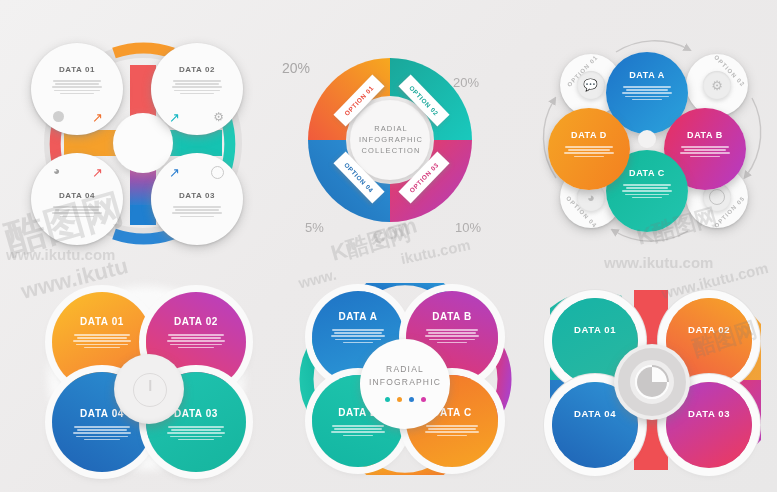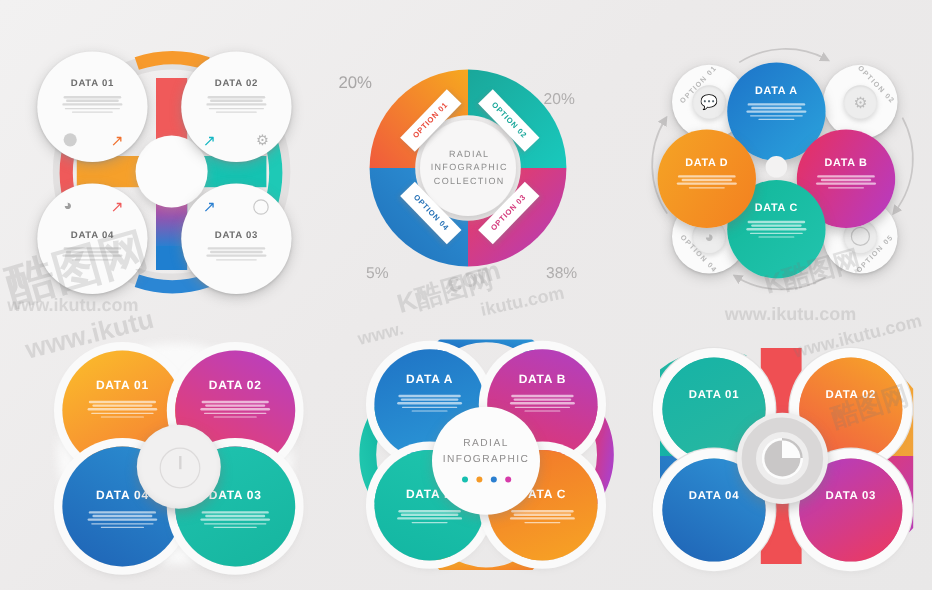--- a/index.html
+++ b/index.html
@@ -174,21 +174,21 @@
   </div>
   <div style="position:absolute;left:113px;top:129px;width:56px;height:17px;background:#fff;box-shadow:0 2px 4px rgba(130,130,130,.4);transform:rotate(-46deg);display:flex;align-items:center;justify-content:center;">
     <span style="font-size:6.4px;font-weight:bold;color:#d43a7c;letter-spacing:.6px;">OPTION 03</span>
   </div>
   <div style="position:absolute;left:48px;top:129px;width:56px;height:17px;background:#fff;box-shadow:0 2px 4px rgba(130,130,130,.4);transform:rotate(46deg);display:flex;align-items:center;justify-content:center;">
     <span style="font-size:6.4px;font-weight:bold;color:#2470b6;letter-spacing:.6px;">OPTION 04</span>
   </div>
 
   <div style="position:absolute;left:-1px;top:20px;font-size:14px;color:#a9a7a7;">20%</div>
   <div style="position:absolute;left:170px;top:35px;font-size:13px;color:#b0aeae;">20%</div>
-  <div style="position:absolute;left:172px;top:180px;font-size:13px;color:#b0aeae;">38%</div>
+  <div style="position:absolute;left:172px;top:180px;font-size:13px;color:#b0aeae;">10%</div>
   <div style="position:absolute;left:22px;top:180px;font-size:13px;color:#b0aeae;">5%</div>
 </div>
 
 <div class="panel" style="left:538px;top:28px;width:235px;height:225px;">
   <svg width="235" height="225" viewBox="0 0 235 225" style="position:absolute;left:0;top:0;">
     <defs>
       <marker id="ah" markerWidth="6" markerHeight="6" refX="3" refY="3" orient="auto">
         <path d="M0,0 L6,3 L0,6 z" fill="#c4c2c2"></path>
       </marker>
     </defs>

